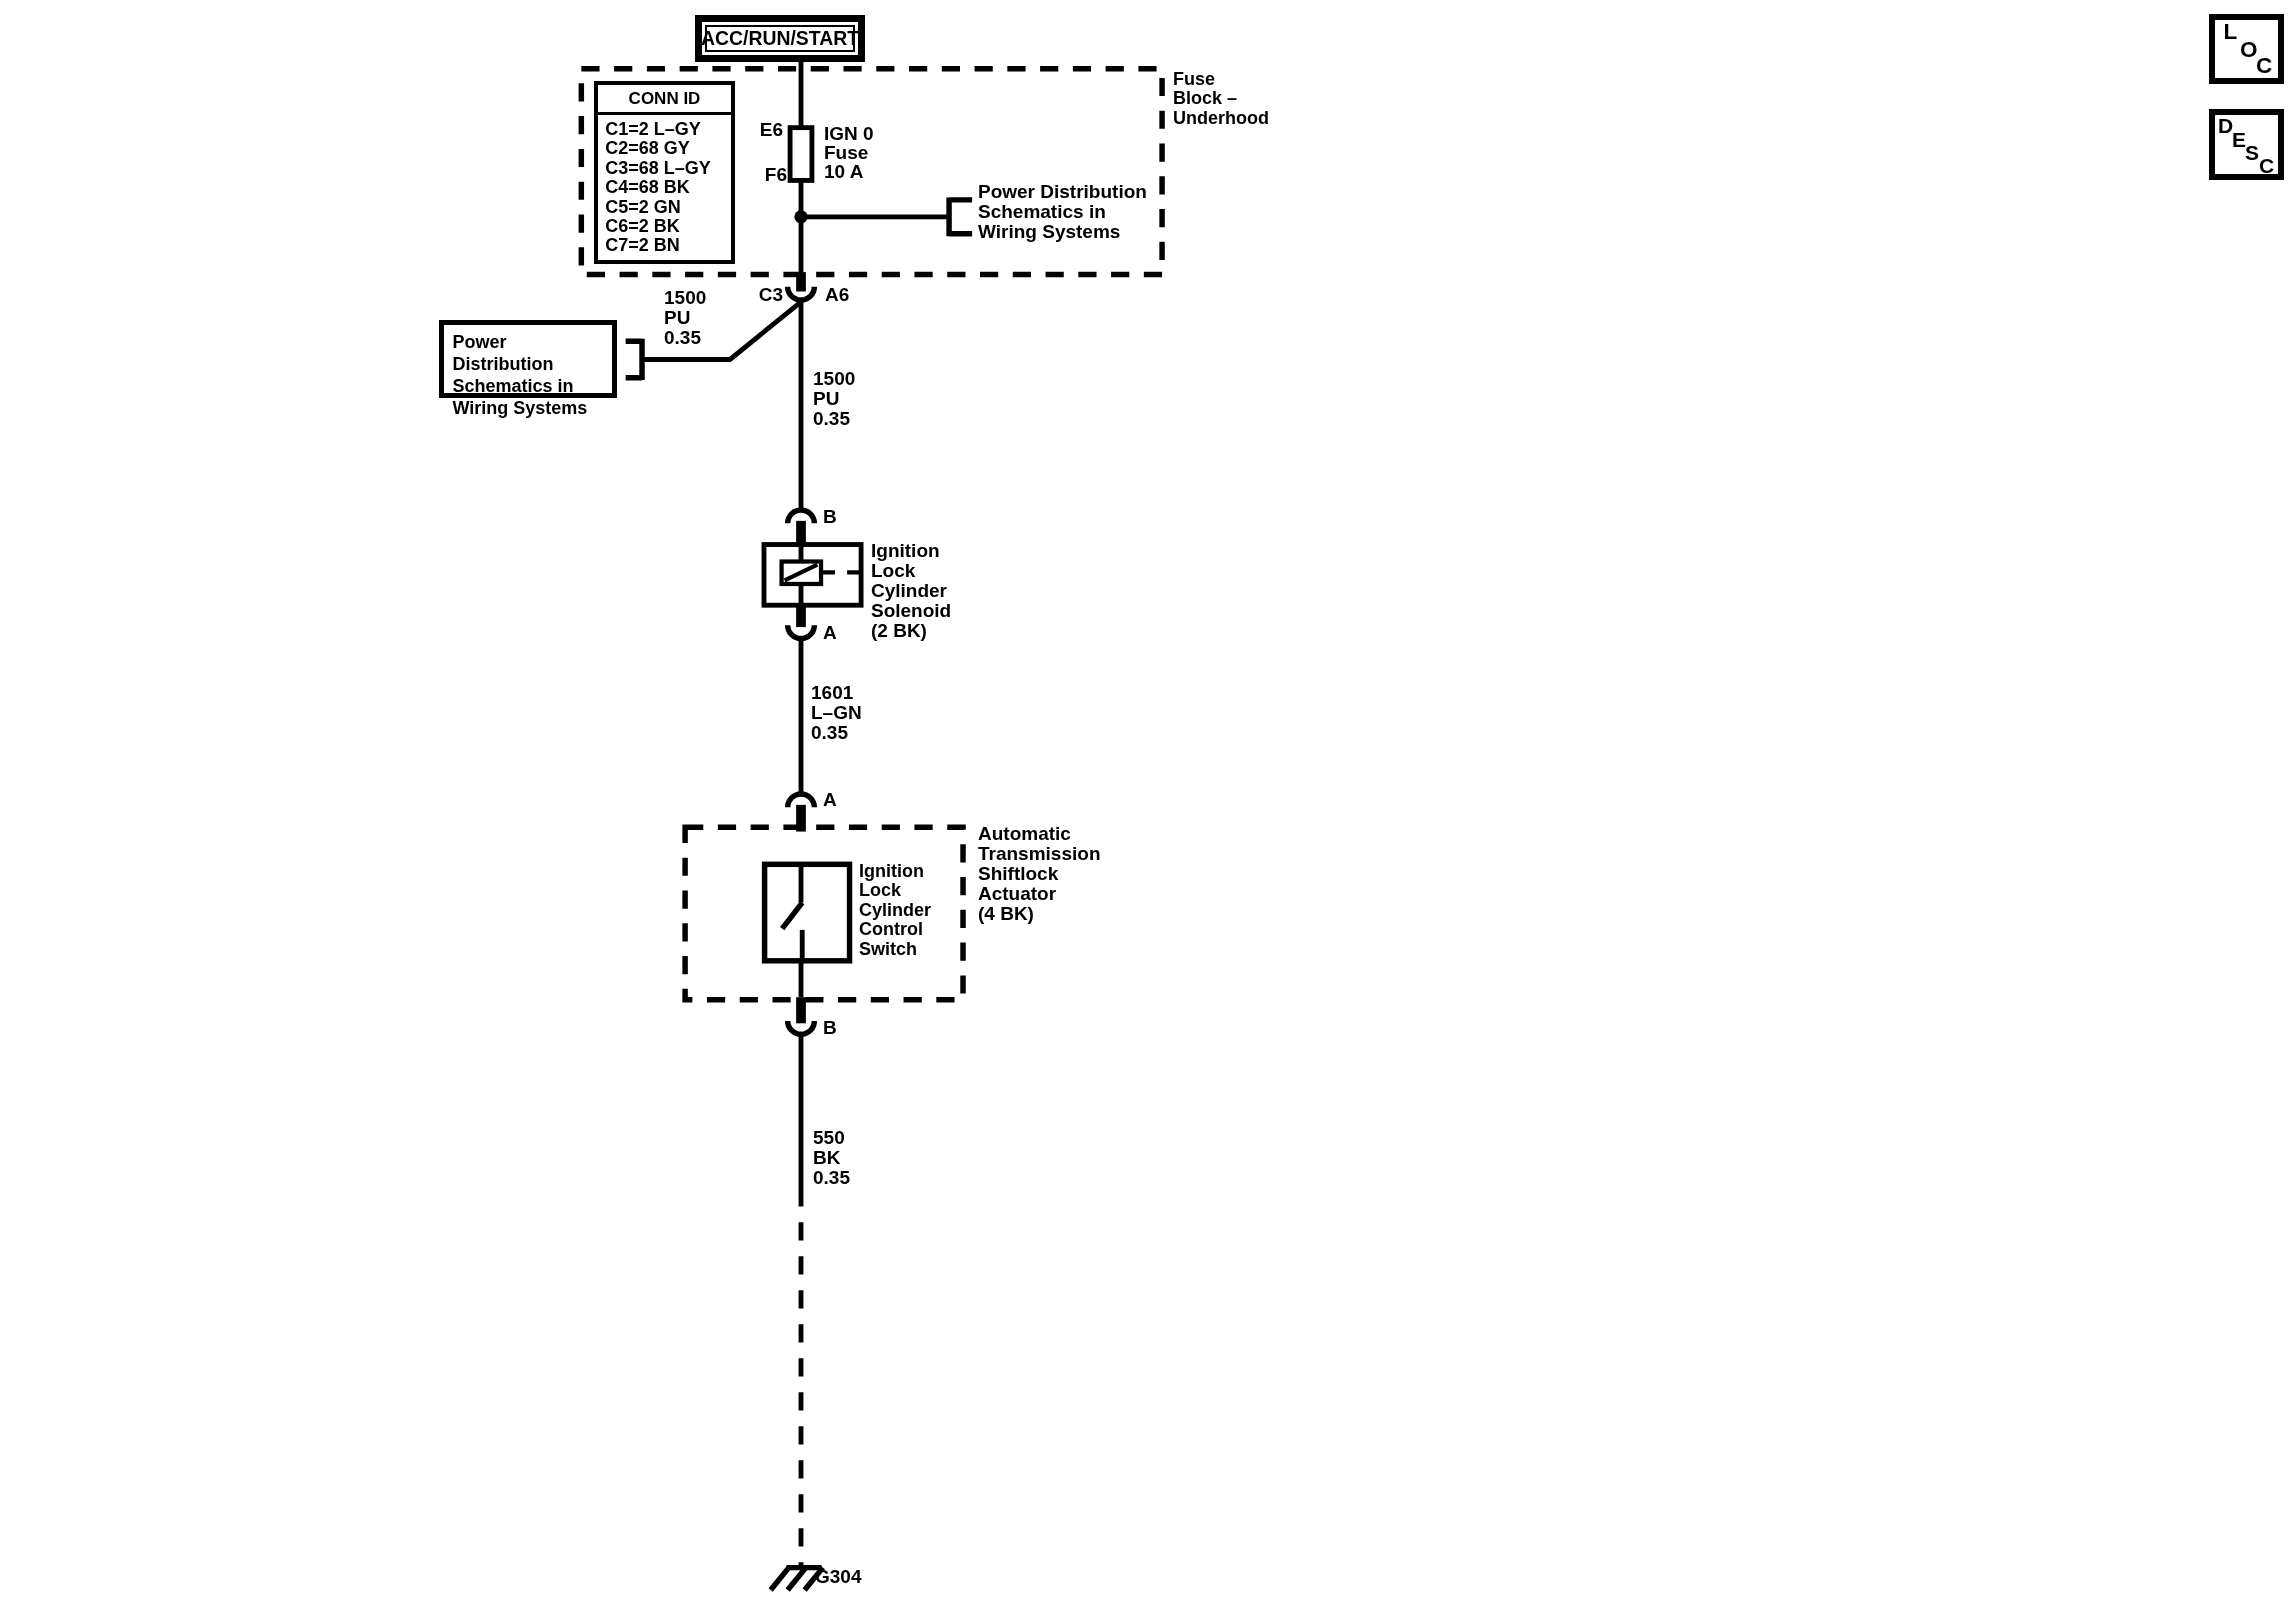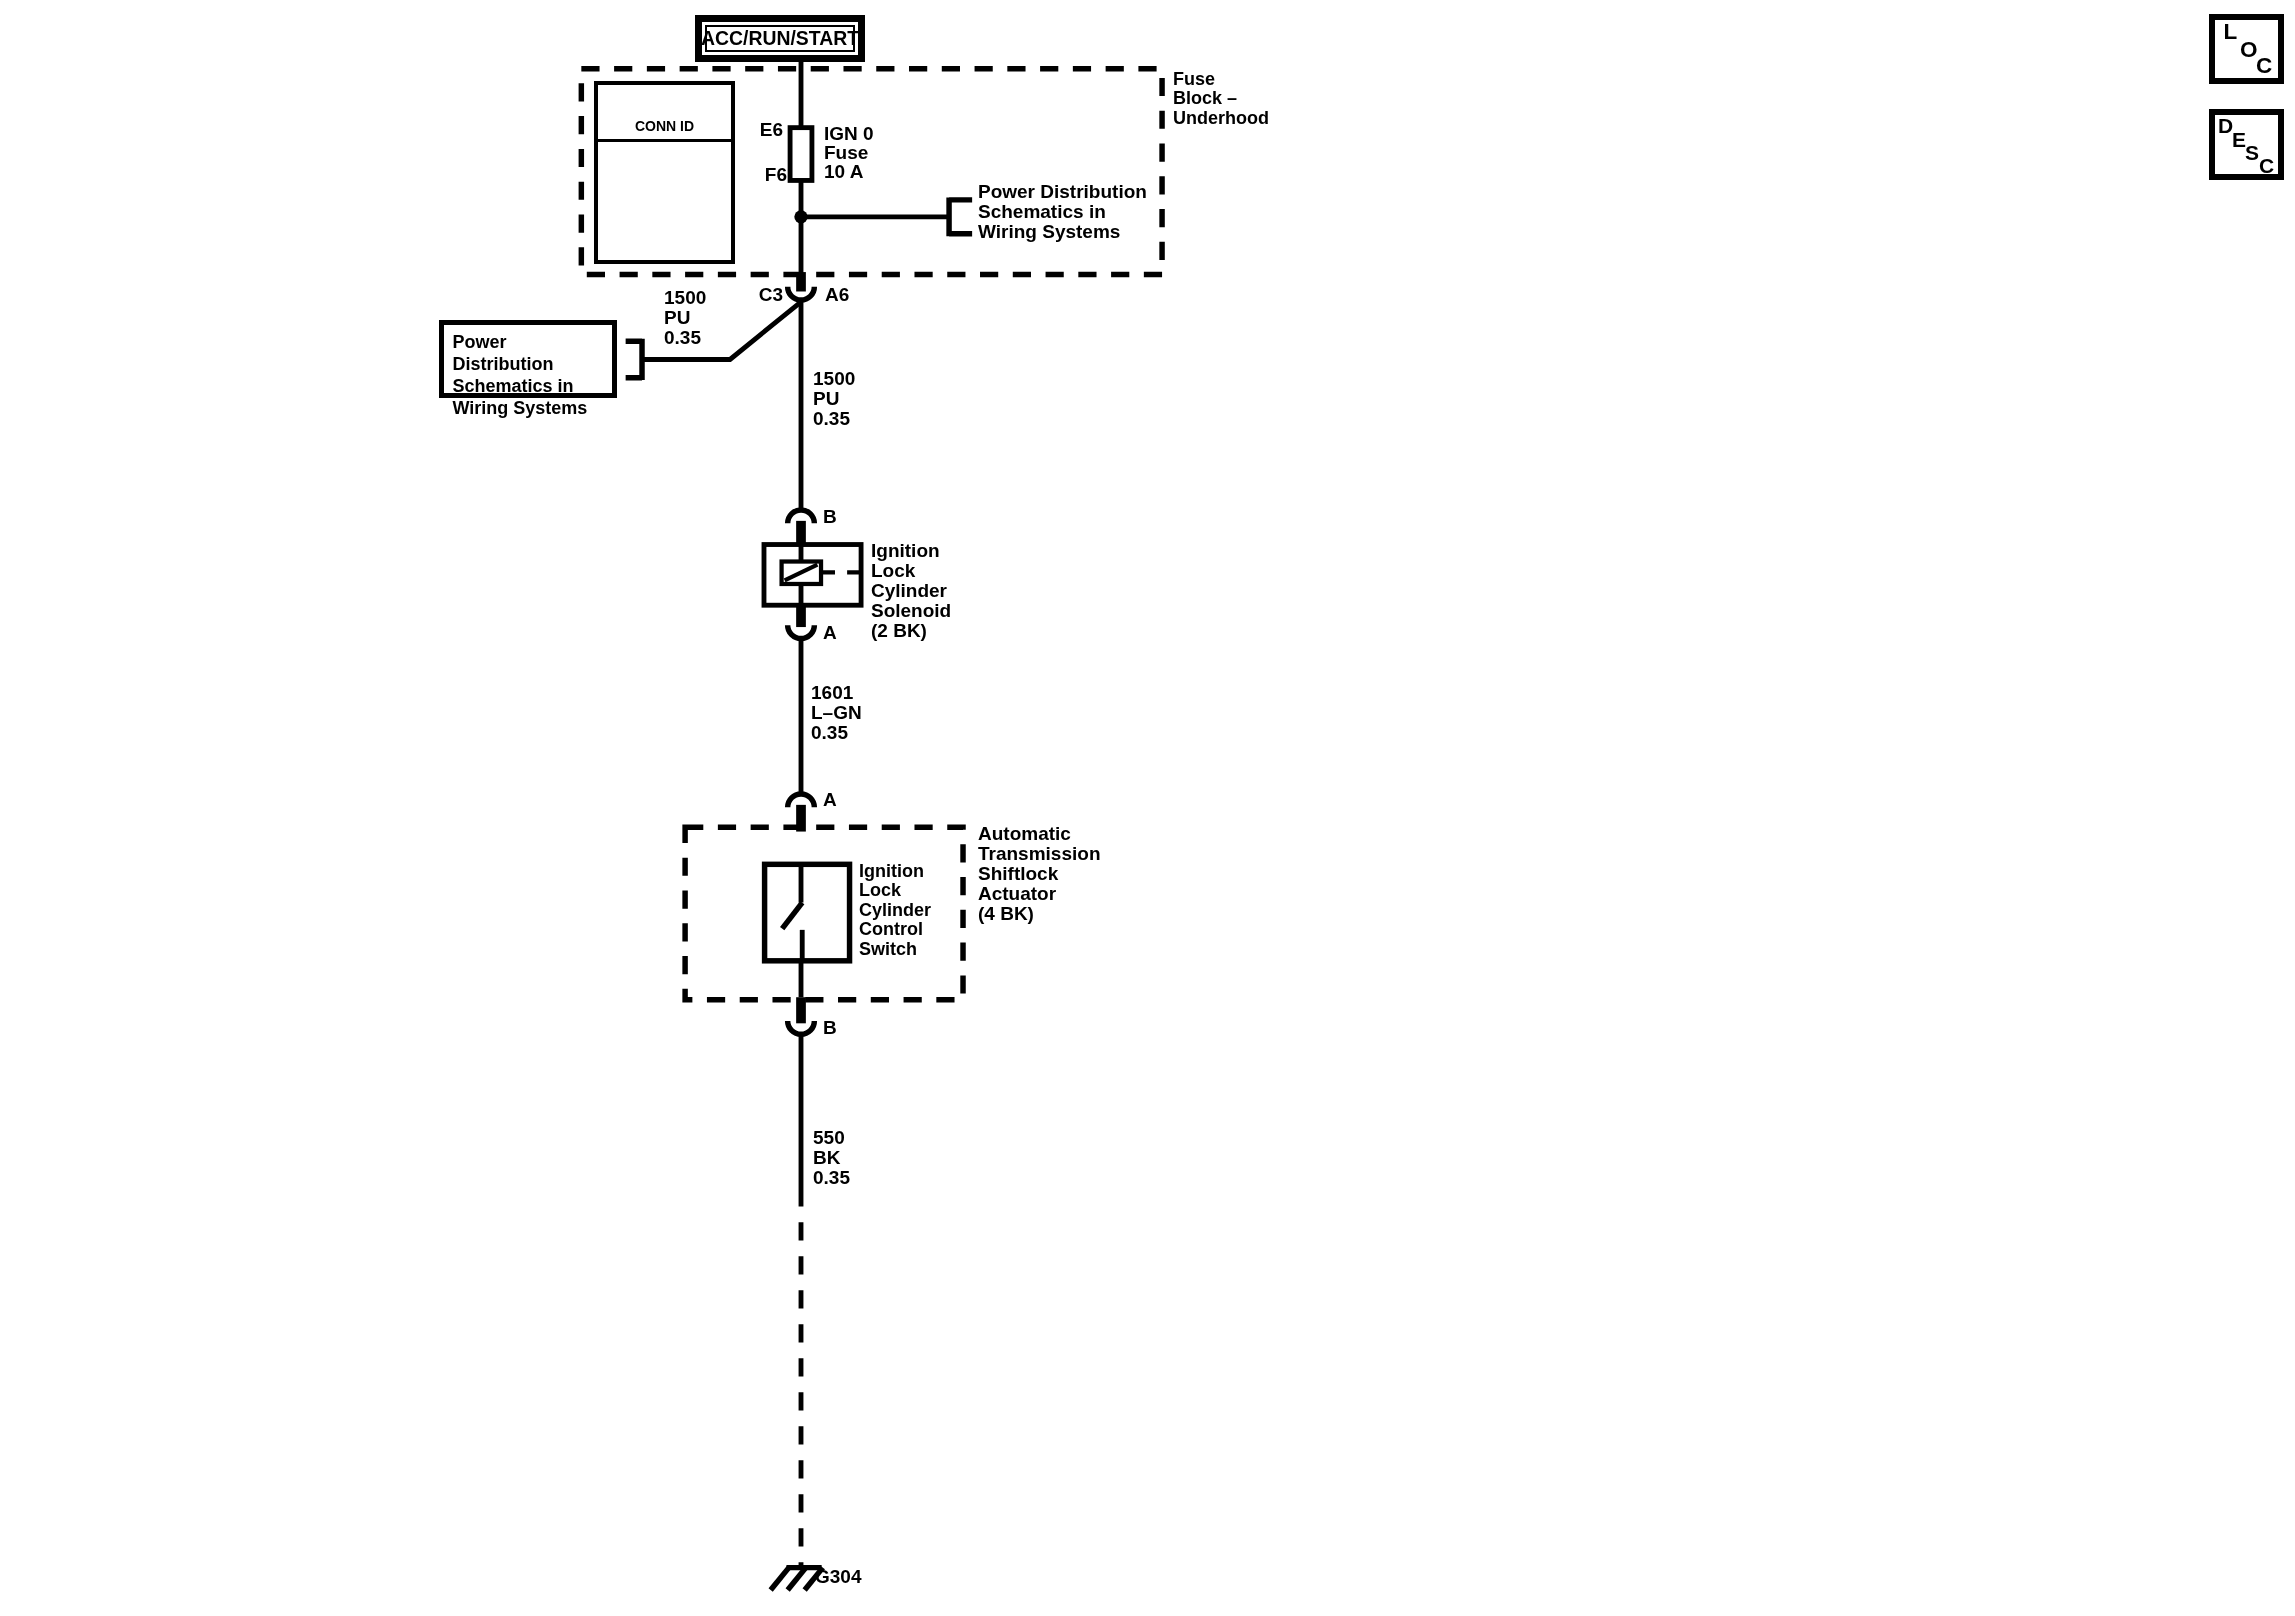--- a/index.html
+++ b/index.html
@@ -10,21 +10,21 @@
   .r{text-align:right;}
   
   .acc-box{position:absolute;left:695px;top:14.6px;width:170px;height:47px;
            border:7.3px solid #000;box-sizing:border-box;}
   .acc-inner{position:absolute;left:3px;top:3px;right:3px;bottom:3px;border:2.4px solid #000;
              display:flex;align-items:center;justify-content:center;font-size:19.4px;white-space:nowrap;}
   
   .connid{position:absolute;left:594px;top:81px;width:141px;height:183px;
           border:4.9px solid #000;box-sizing:border-box;}
   .connid-hdr{height:27px;border-bottom:3.6px solid #000;display:flex;align-items:center;
-              justify-content:center;font-size:14px;margin-top:27px;}
+              justify-content:center;font-size:17px;}
   .connid-rows{padding:4.9px 0 0 7.3px;font-size:18px;line-height:19.4px;}
   
   .pdbox{position:absolute;left:439px;top:320px;width:178px;height:78px;border:5.5px solid #000;
          box-sizing:border-box;padding:6px 0 0 8.5px;font-size:18px;line-height:22px;}
   
   .sqbtn{position:absolute;border:6px solid #000;box-sizing:border-box;cursor:pointer;background:#fff;}
   .sqbtn span{position:absolute;line-height:1;}
   .loc{left:2209px;top:14px;width:75px;height:70px;font-size:22.5px;}
   .desc{left:2209px;top:109px;width:75px;height:71px;font-size:21px;}
 </style>
@@ -102,20 +102,29 @@
   </div>
 
   <div class="lbl" style="left:1173px;top:70px;line-height:19.4px;font-size:18px;">
       <div>Fuse</div>
       <div>Block –</div>
       <div>Underhood</div>
     </div>
 
   <div class="connid">
     <div class="connid-hdr">CONN ID</div>
+    <div class="connid-rows">
+        <div>C1=2 L–GY</div>
+        <div>C2=68 GY</div>
+        <div>C3=68 L–GY</div>
+        <div>C4=68 BK</div>
+        <div>C5=2 GN</div>
+        <div>C6=2 BK</div>
+        <div>C7=2 BN</div>
+      </div>
   </div>
 
   <div class="lbl r" style="left:734px;top:120px;width:49px;">E6</div>
   <div class="lbl r" style="left:738px;top:165px;width:49px;">F6</div>
   <div class="lbl" style="left:824px;top:124px;line-height:19px;">
       <div>IGN 0</div>
       <div>Fuse</div>
       <div>10 A</div>
     </div>
 

